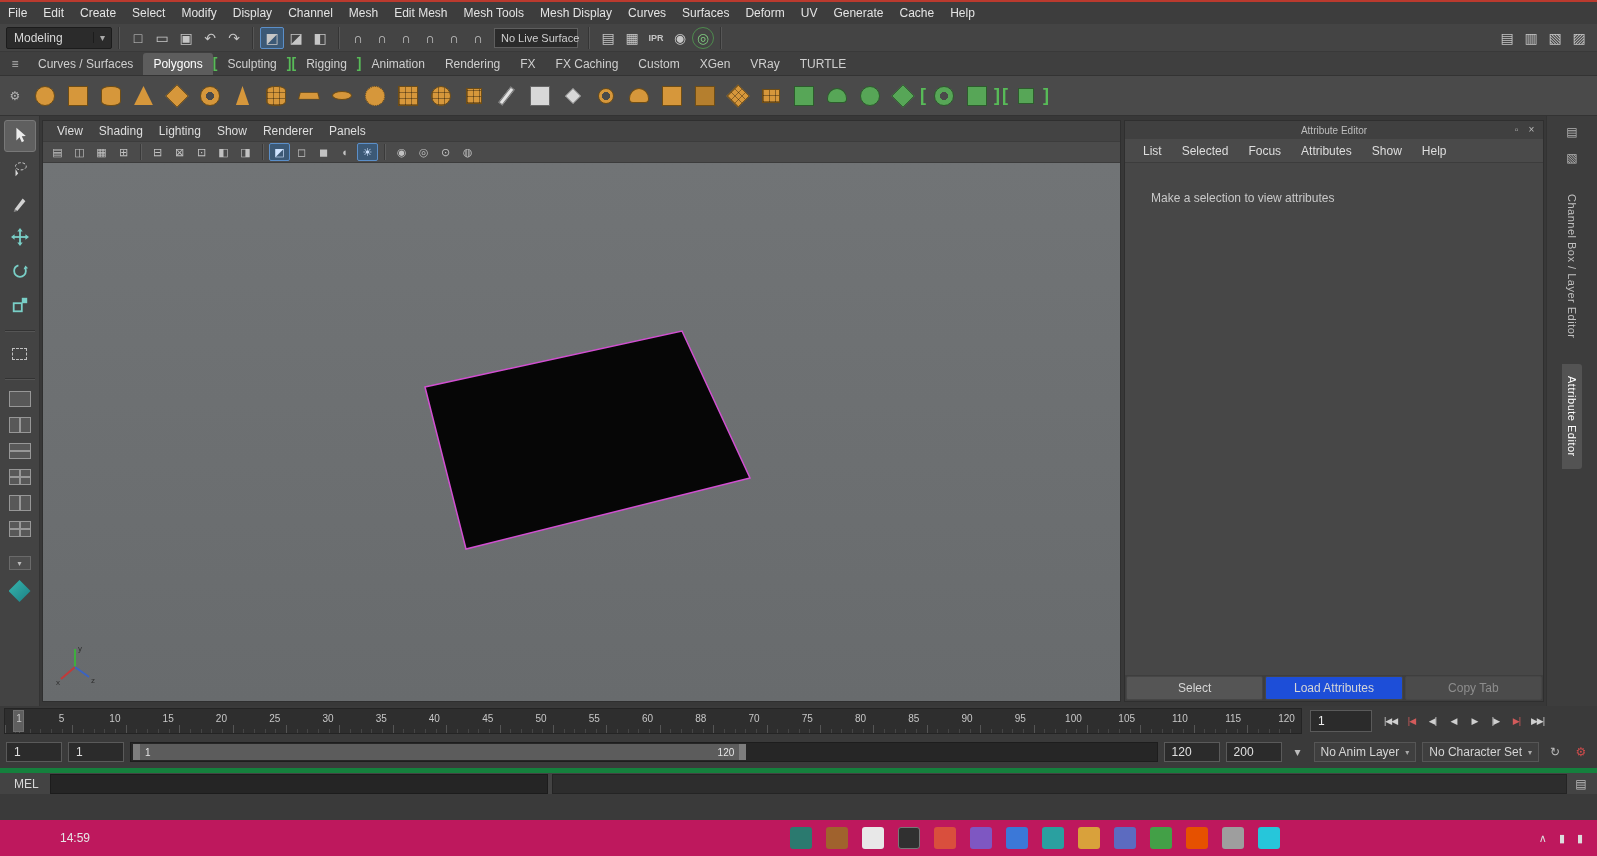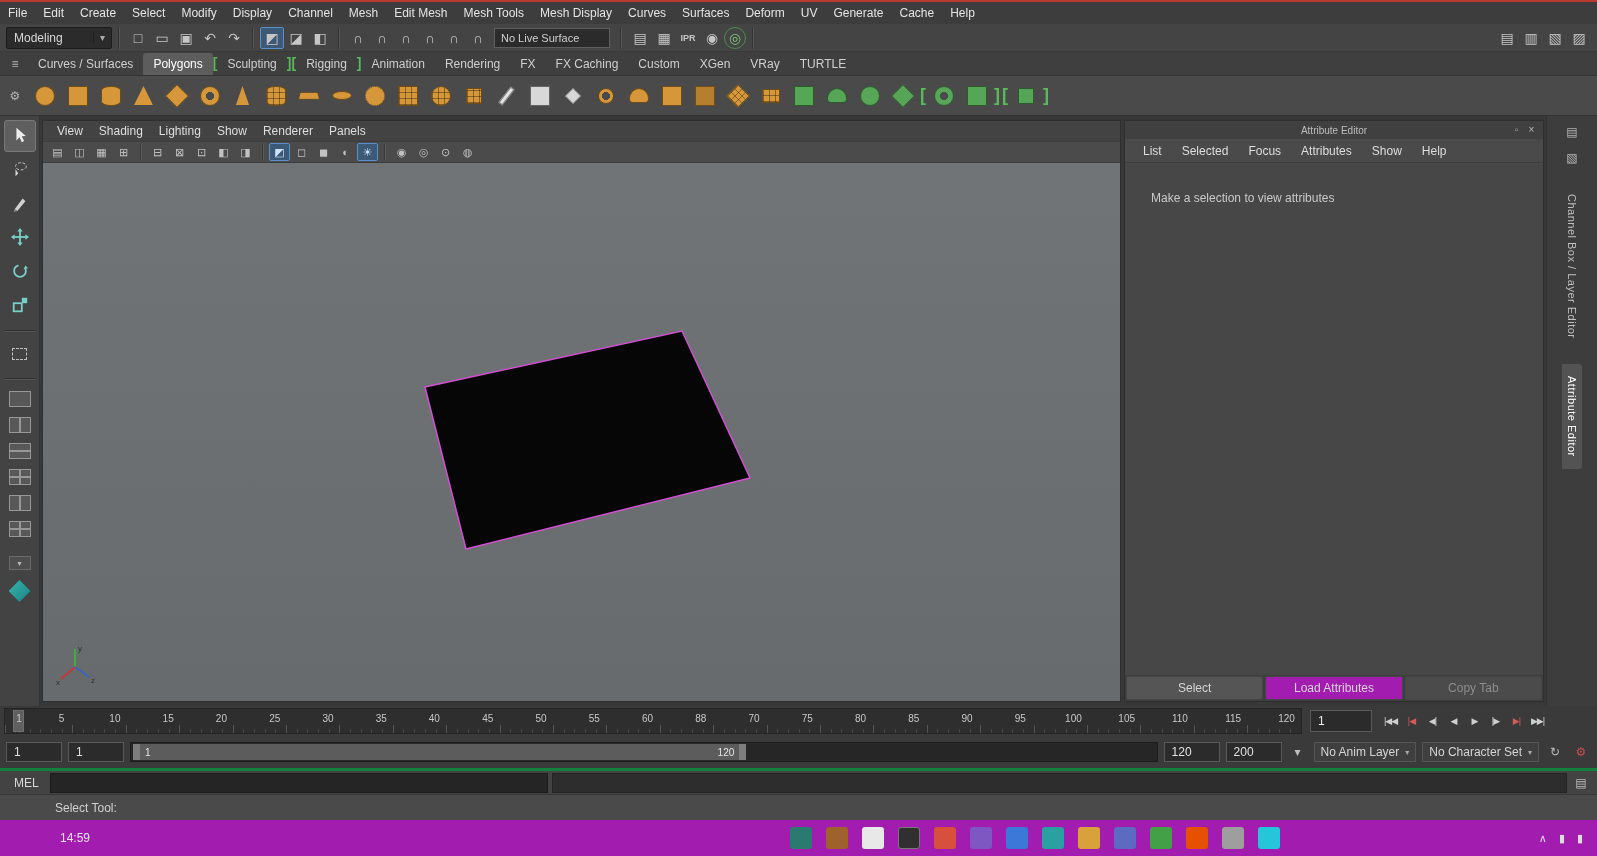--- a/index.html
+++ b/index.html
@@ -18,21 +18,21 @@
 
   
   .toolbar{left:0;top:24px;width:100%;height:28px;background:#444444;display:flex;align-items:center;padding:0 6px;border-bottom:1px solid #393939;}
   .mode{width:106px;height:22px;background:#2b2b2b;border:1px solid #1c1c1c;border-radius:2px;display:flex;align-items:center;}
   .mode .lbl{flex:1;padding-left:7px;color:#d8d8d8;}
   .mode .arr{width:18px;text-align:center;border-left:1px solid #1c1c1c;color:#aaa;font-size:10px;}
   .tsep{width:0;height:22px;border-left:1px solid #353535;border-right:1px solid #565656;margin:0 6px;}
   .tbi{width:24px;height:22px;display:flex;align-items:center;justify-content:center;color:#c6c6c6;font-size:14px;border-radius:2px;}
   .tbi.selmask{border:1px solid #5b8fc9;background:#3c5976;}
   .tbi.greenring{color:#7ec97e;border:1px solid #4e8b4e;border-radius:50%;width:22px;}
-  .livefield{width:116px;height:20px;background:#2b2b2b;border:1px solid #5e5e5e;color:#cfcfcf;display:flex;align-items:center;padding-left:6px;font-size:11px;margin:0 4px;white-space:nowrap;text-align:center;}
+  .livefield{width:84px;height:20px;background:#2b2b2b;border:1px solid #5e5e5e;color:#cfcfcf;display:flex;align-items:center;padding-left:6px;font-size:11px;margin:0 4px;white-space:nowrap;text-align:center;}
   .iprtxt{font-size:9px;font-weight:bold;color:#c6c6c6;}
 
   
   .shelftabs{left:0;top:52px;width:100%;height:24px;background:#3f3f3f;display:flex;align-items:flex-end;padding-left:2px;border-bottom:1px solid #333;}
   .stbtn{width:26px;height:22px;display:flex;align-items:center;justify-content:center;color:#b5b5b5;}
   .stab{padding:0 10px;height:22px;line-height:22px;color:#cfcfcf;white-space:nowrap;}
   .stab.active{background:#5d5d5d;color:#ffffff;border-radius:3px 3px 0 0;}
   .br{color:#58bb58;font-weight:bold;height:22px;line-height:21px;font-size:14px;}
 
   
@@ -85,21 +85,21 @@
   .ae{left:1124px;top:4px;width:420px;height:582px;background:#474747;display:flex;flex-direction:column;border:1px solid #2f2f2f;}
   .aetitle{height:18px;background:#404040;display:flex;align-items:center;justify-content:center;position:relative;flex:0 0 auto;}
   .aetitle .txt{font-size:10px;color:#bdbdbd;}
   .aewin{position:absolute;right:4px;top:1px;display:flex;}
   .aewin span{width:15px;height:15px;display:flex;align-items:center;justify-content:center;color:#bbb;font-size:10px;}
   .aemenus{height:24px;background:#4a4a4a;display:flex;align-items:center;padding-left:8px;flex:0 0 auto;border-bottom:1px solid #3c3c3c;}
   .aem{padding:0 10px;color:#dedede;}
   .aebody{flex:1;padding:28px 0 0 26px;color:#c9c9c9;}
   .aefoot{height:26px;display:flex;gap:2px;padding:1px;flex:0 0 auto;background:#3e3e3e;}
   .aebtn{flex:1;background:#555555;border:1px solid #464646;color:#d6d6d6;display:flex;align-items:center;justify-content:center;border-radius:2px;}
-  .aebtn.hl{background:#a21caf;}
+  .aebtn.hl{background:#1d4ed8;}
   .aebtn.dis{color:#8d8d8d;background:#4b4b4b;}
 
   
   .strip{left:1546px;top:0;width:51px;height:590px;background:#3d3d3d;display:flex;flex-direction:column;align-items:center;border-left:1px solid #333;}
   .stripbtn{width:20px;height:20px;display:flex;align-items:center;justify-content:center;color:#b5b5b5;margin-top:6px;}
   .vtab{writing-mode:vertical-rl;padding:12px 4px;font-size:11px;color:#c0c0c0;margin-top:14px;letter-spacing:.5px;}
   .vtab.active{background:#535353;color:#ffffff;border-radius:0 3px 3px 0;}
 
   
   .times{left:0;top:706px;width:100%;height:30px;background:#3a3a3a;display:flex;align-items:center;padding:2px 4px;}
@@ -118,29 +118,29 @@
   .rbar{flex:1;height:20px;background:#262626;border:1px solid #1d1d1d;position:relative;}
   .rinner{position:absolute;left:2px;top:1px;bottom:1px;width:59.8%;background:#5c5c5c;display:flex;align-items:center;justify-content:space-between;padding:0 12px;color:#e6e6e6;font-size:10px;}
   .rinner::before,.rinner::after{content:"";position:absolute;top:0;bottom:0;width:7px;background:#7d7d7d;}
   .rinner::before{left:0;} .rinner::after{right:0;}
   .drop{height:20px;background:#3f3f3f;border:1px solid #565656;display:flex;align-items:center;padding:0 6px;gap:6px;color:#d5d5d5;white-space:nowrap;}
   .drop .da{font-size:8px;color:#aaa;}
   .mini{width:20px;height:20px;display:flex;align-items:center;justify-content:center;color:#bdbdbd;}
   .mini.redkey{color:#cc4b4b;}
 
   
-  .melrow{left:0;top:768px;width:100%;height:26px;background:#434343;display:flex;align-items:center;padding:0 6px;gap:4px;border-top:3px solid #15803d;}
+  .melrow{left:0;top:768px;width:100%;height:26px;background:#434343;display:flex;align-items:center;padding:0 6px;gap:4px;border-top:5px solid #15803d;}
   .mellbl{width:40px;padding-left:8px;color:#d8d8d8;}
   .melin{width:498px;height:20px;background:#252525;border:1px solid #1c1c1c;}
   .melout{flex:1;height:20px;background:#2d2d2d;border:1px solid #242424;}
   .helprow{left:0;top:794px;width:100%;height:26px;background:#4a4a4a;display:flex;align-items:center;border-top:1px solid #383838;}
   .helptxt{margin-left:55px;color:#d2d2d2;}
 
   
-  .taskbar{left:0;top:820px;width:100%;height:36px;background:#a21caf;display:flex;align-items:center;}
+  .taskbar{left:0;top:820px;width:100%;height:36px;background:#be185d;display:flex;align-items:center;}
   .tbtime{margin-left:60px;color:#e6e6e6;font-size:12px;}
   .apps{display:flex;gap:14px;margin-left:700px;align-items:center;}
   .app{width:22px;height:22px;border-radius:3px;}
   .a0{background:#2b7a6f;}.a1{background:#a0622d;}.a2{background:#e8e8e8;}.a3{background:#303030;border:1px solid #777;}
   .a4{background:#d94f3d;}.a5{background:#7e57c2;}.a6{background:#3b78d8;}.a7{background:#2aa0a0;}
   .a8{background:#d9a13b;}.a9{background:#5c6bc0;}.a10{background:#43a047;}.a11{background:#e65100;}
   .a12{background:#9e9e9e;}.a13{background:#26c6da;}
   .tray{margin-left:auto;margin-right:14px;display:flex;gap:12px;color:#dcdcdc;font-size:11px;align-items:center;}
 </style>
 </head>
@@ -552,23 +552,20 @@
     <span class="mini redkey">⚙</span>
   </div>
 
   <div class="abs melrow">
     <span class="mellbl">MEL</span>
     <div class="melin"></div>
     <div class="melout"></div>
     <span class="mini">▤</span>
   </div>
 
-  <div class="abs helprow">
-    <span class="helptxt">Select Tool:</span>
-  </div>
 
   <div class="abs taskbar">
     <span class="tbtime">14:59</span>
     <div class="apps">
       <div class="app a0"></div>
       <div class="app a1"></div>
       <div class="app a2"></div>
       <div class="app a3"></div>
       <div class="app a4"></div>
       <div class="app a5"></div>

